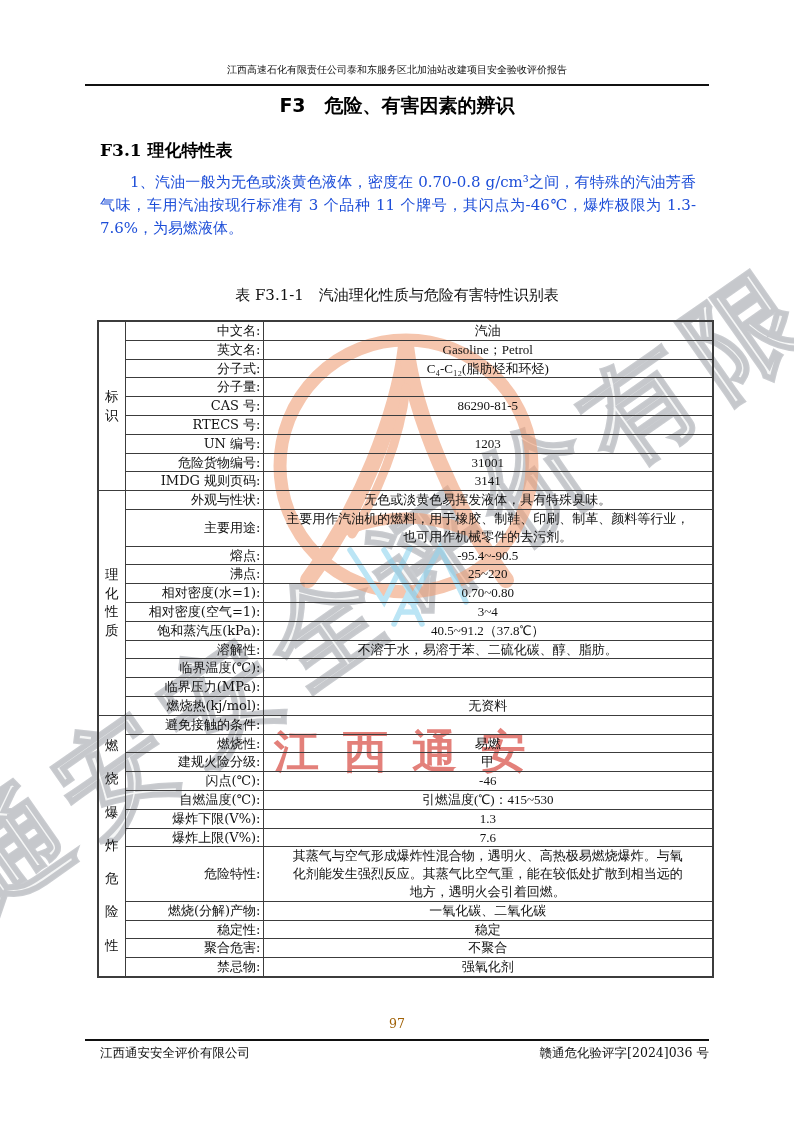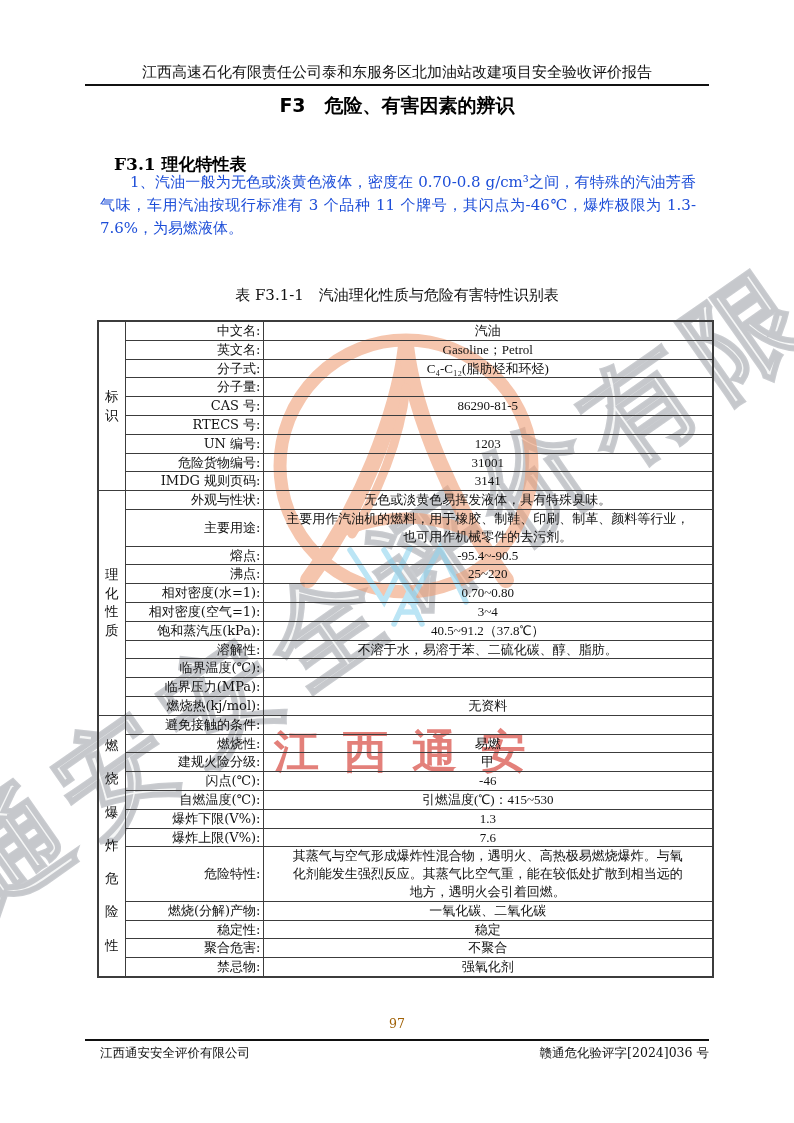--- a/index.html
+++ b/index.html
@@ -31,35 +31,35 @@
     position:absolute;left:274px;top:722px;
     font-size:45px;font-weight:700;letter-spacing:24px;
     color:rgba(208,44,34,0.60);
     font-family:"DejaVu Serif",serif;
     white-space:nowrap;
   }
   
   .content{position:relative;z-index:1;}
   .header-text{
     position:absolute;left:0;top:63px;width:100%;
-    text-align:center;font-size:15px;color:#111;
+    text-align:center;font-size:10px;color:#111;
   }
   .header-rule{
     position:absolute;left:85px;top:84px;width:624px;
     border-top:2px solid #111;
   }
   .chapter-title{
     position:absolute;left:0;top:93px;width:100%;
     text-align:center;font-size:19px;font-weight:700;
     font-family:"DejaVu Sans","Liberation Sans",sans-serif;
     color:#000;margin:0;
   }
   .section-title{
     position:absolute;left:100px;top:139px;
-    font-size:17px;font-weight:700;color:#000;margin:14px;text-align:right;
+    font-size:17px;font-weight:700;color:#000;margin:0;text-align:right;
   }
   .body-para{
     position:absolute;left:100px;top:171px;width:596px;
     font-size:15px;line-height:23px;
     text-align:justify;text-indent:2em;margin:0;
     color:#1d4ed8;
   }
   .table-caption{
     position:absolute;left:0;top:286px;width:100%;
     text-align:center;font-size:15px;color:#111;

